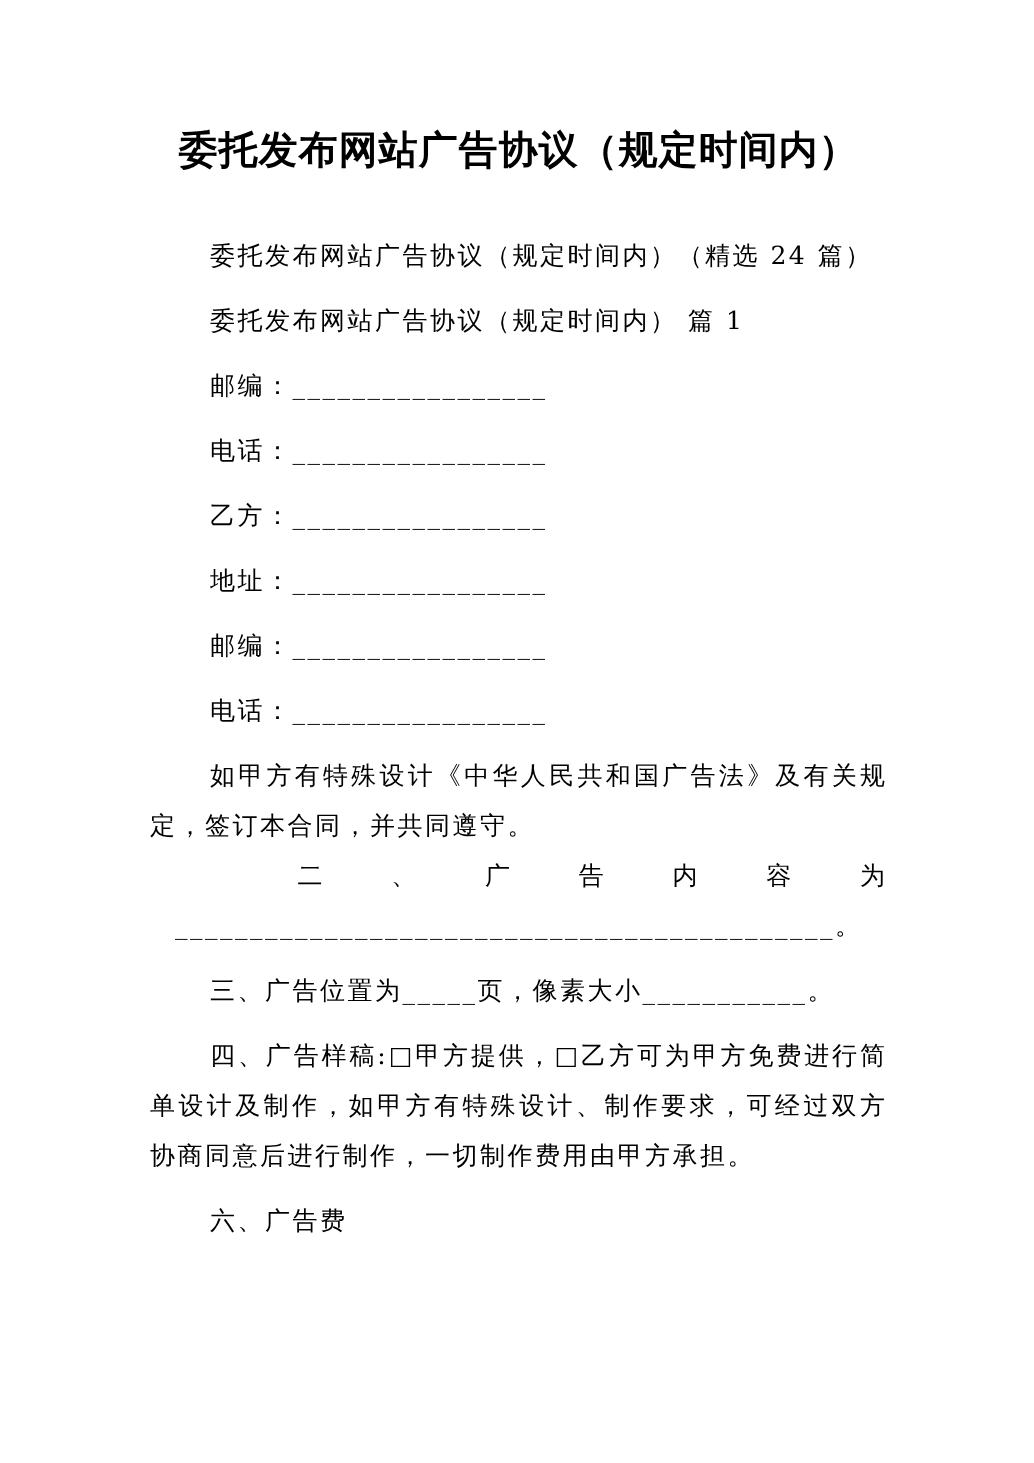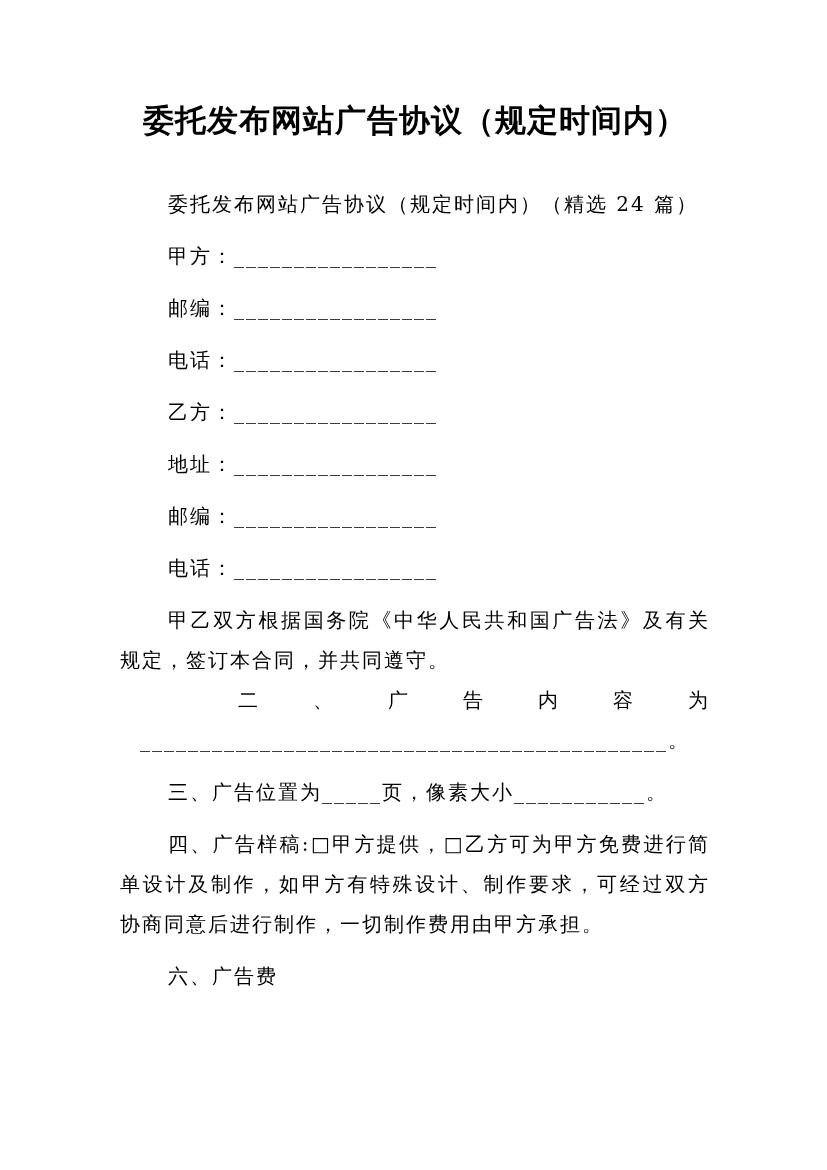--- a/index.html
+++ b/index.html
@@ -40,36 +40,36 @@
 <body>
 
 <div class="page">
 
   <h1 class="doc-title">委托发布网站广告协议（规定时间内）</h1>
 
   <div class="body-text">
 
     <div class="para indent">委托发布网站广告协议（规定时间内）（精选 24 篇）</div>
 
+    <div class="para indent">委托发布网站广告协议（规定时间内） 篇 1</div>
 
-    <div class="para indent">甲方：_________________</div>
 
     <div class="para indent">邮编：_________________</div>
 
     <div class="para indent">电话：_________________</div>
 
     <div class="para indent">乙方：_________________</div>
 
     <div class="para indent">地址：_________________</div>
 
     <div class="para indent">邮编：_________________</div>
 
     <div class="para indent">电话：_________________</div>
 
-    <div class="para indent">甲乙双方根据国务院《中华人民共和国广告法》及有关规定，签订本合同，并共同遵守。</div>
+    <div class="para indent">如甲方有特殊设计《中华人民共和国广告法》及有关规定，签订本合同，并共同遵守。</div>
 
 
     <div class="dist">二、广告内容为</div>
 
     <div class="plain">____________________________________________。</div>
 
     <div class="para indent">三、广告位置为_____页，像素大小___________。</div>
 
     <div class="para indent">四、广告样稿:□甲方提供，□乙方可为甲方免费进行简单设计及制作，如甲方有特殊设计、制作要求，可经过双方协商同意后进行制作，一切制作费用由甲方承担。</div>
 

